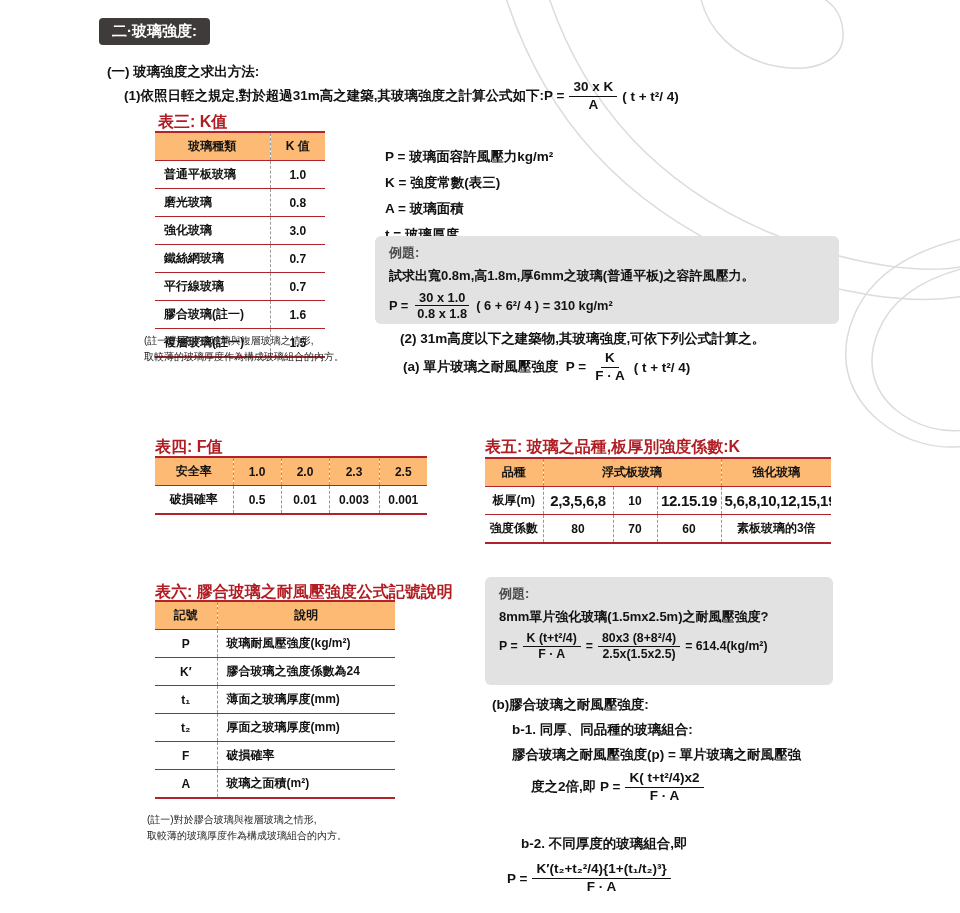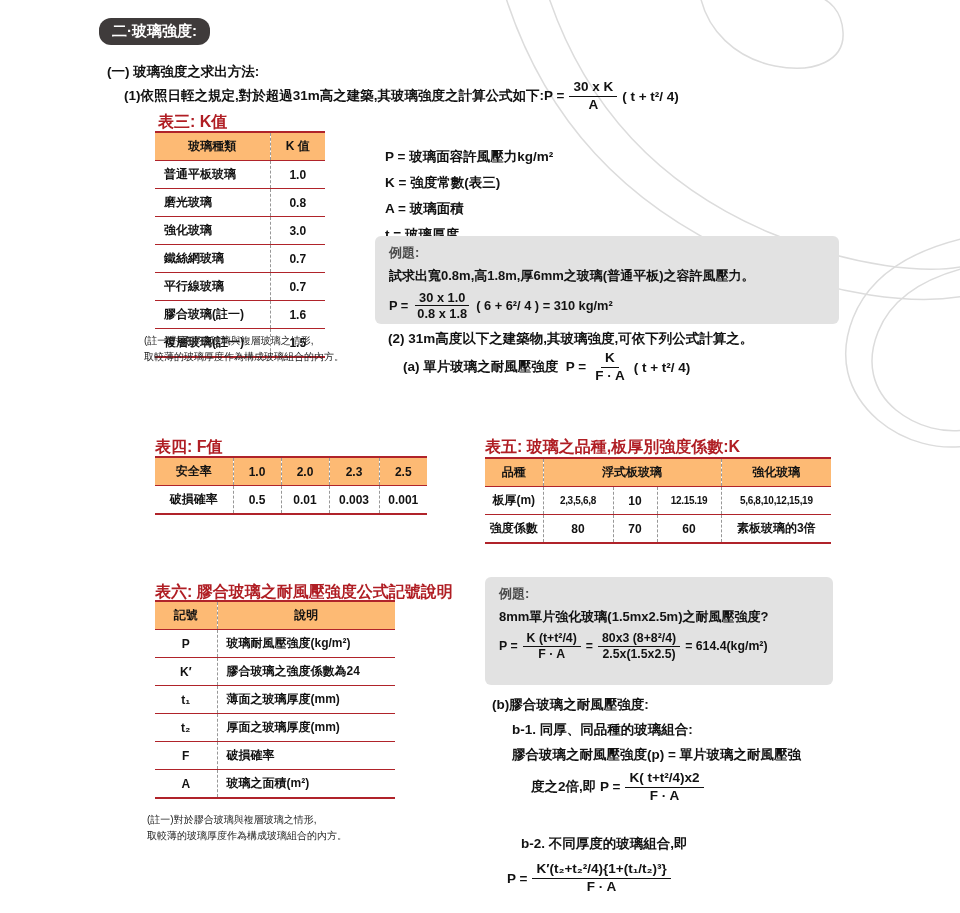--- a/index.html
+++ b/index.html
@@ -7,21 +7,21 @@
     --ink:#121212;
   }
   html,body{margin:0;padding:0;background:#ffffff;}
   body{font-family:"Liberation Sans","DejaVu Sans",sans-serif;color:var(--ink);}
   .page{position:relative;width:960px;height:913px;background:#fff;overflow:hidden;}
   .abs{position:absolute;}
   .sketch{position:absolute;left:0;top:0;pointer-events:none;z-index:0;}
   .layer{position:relative;z-index:1;}
 
   .badge{background:#3f3b3b;color:#fff;font-weight:bold;font-size:15px;
-         padding:4px 13px;border-radius:12px;white-space:nowrap;}
+         padding:4px 13px;border-radius:4px;white-space:nowrap;}
   .txt{font-weight:bold;font-size:13.5px;color:var(--ink);white-space:nowrap;}
   .red-title{font-weight:bold;font-size:16px;color:#b01e24;white-space:nowrap;}
   .note{font-size:10px;color:#222;line-height:1.55;white-space:nowrap;}
 
   .frow{display:flex;align-items:center;font-weight:bold;font-size:13.5px;
         color:var(--ink);white-space:nowrap;}
   .frac{display:inline-flex;flex-direction:column;align-items:center;
         margin:0 5px;line-height:1.2;text-align:center;}
   .frac .num{border-bottom:1.6px solid #111;padding:0 4px;}
   .frac .den{padding:0 4px;}
@@ -34,21 +34,21 @@
   table.rtab{border-collapse:collapse;table-layout:fixed;
              border-top:2px solid var(--red);border-bottom:2.5px solid var(--red);
              background:#fff;}
   .rtab th,.rtab td{font-size:12px;font-weight:bold;color:var(--ink);
                     padding:5px 3px;text-align:center;overflow:hidden;white-space:nowrap;}
   .rtab thead th{background:#fdba74;}
   .rtab tr{border-bottom:1px solid var(--red);}
   .rtab thead tr{border-bottom:1.6px solid var(--red);}
   .rtab td+td,.rtab th+th{border-left:1px dashed #979797;}
   .rtab .al{text-align:left;padding-left:9px;}
-  .rtab .tight{font-size:10px;letter-spacing:-0.3px;}
+  .rtab .tight{font-size:15px;letter-spacing:-0.3px;}
 </style>
 </head>
 <body>
 
 <div class="page">
 
   <svg class="sketch" width="960" height="913" viewBox="0 0 960 913">
     <g fill="none" stroke="#dcdcdc" stroke-width="1.5">
       <path d="M505,-5 C545,120 625,205 745,258 C835,297 915,305 965,296"></path>
       <path d="M548,-5 C585,105 658,185 768,232 C855,268 928,274 965,266"></path>
@@ -134,21 +134,21 @@
       <div class="frow">
         <span>P =</span>
         <span class="frac">
           <span class="num">30 x 1.0</span>
           <span class="den">0.8 x 1.8</span>
         </span>
         <span>( 6 + 6²/ 4 ) = 310 kg/m²</span>
       </div>
     </div>
 
-    <div class="abs txt" style="left:388px;top:330px;text-align:center;">(2) 31m高度以下之建築物,其玻璃強度,可依下列公式計算之。</div>
+    <div class="abs txt" style="left:400px;top:330px;text-align:center;">(2) 31m高度以下之建築物,其玻璃強度,可依下列公式計算之。</div>
     <div class="abs frow" style="left:403px;top:349px;height:36px;">
       <span style="white-space:pre;">(a) 單片玻璃之耐風壓強度  P =</span>
       <span class="frac">
         <span class="num">K</span>
         <span class="den">F · A</span>
       </span>
       <span>( t + t²/ 4)</span>
     </div>
 
     <div class="abs red-title" style="left:155px;top:437px;">表四: F值</div>

